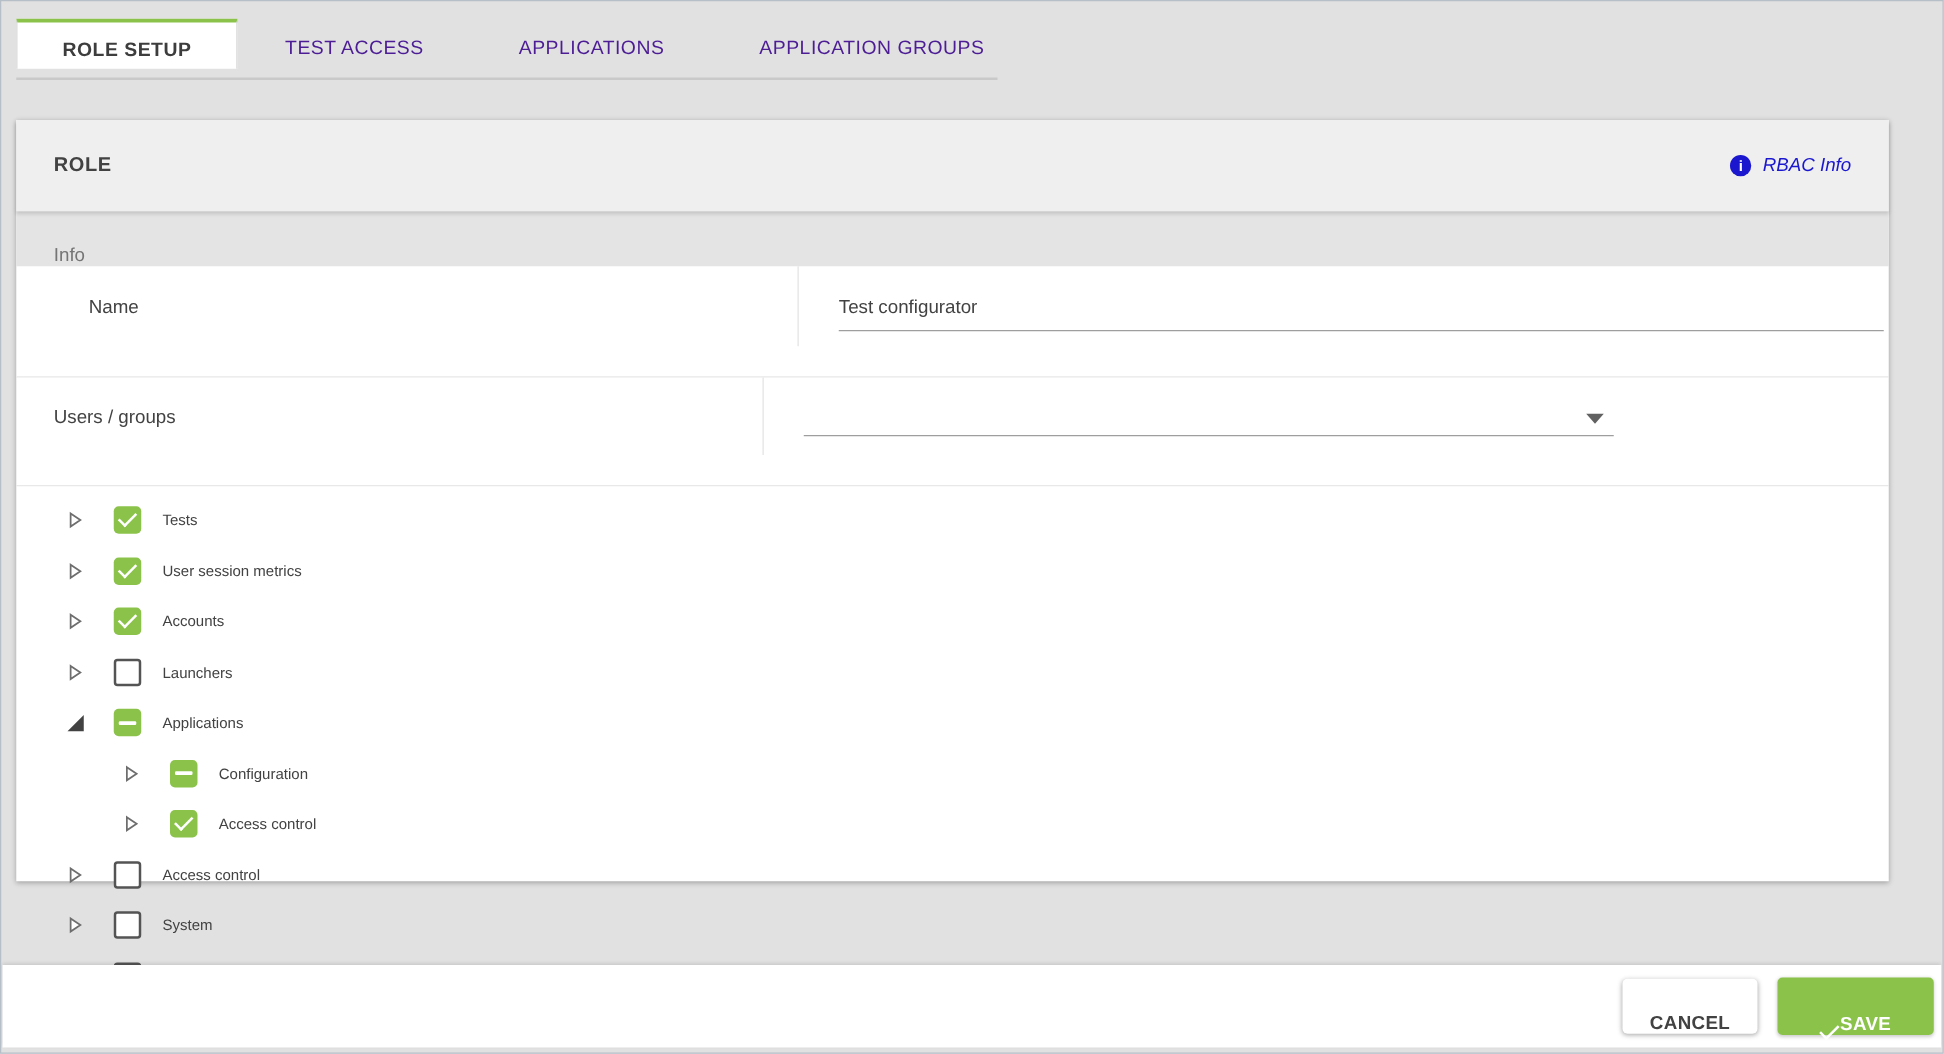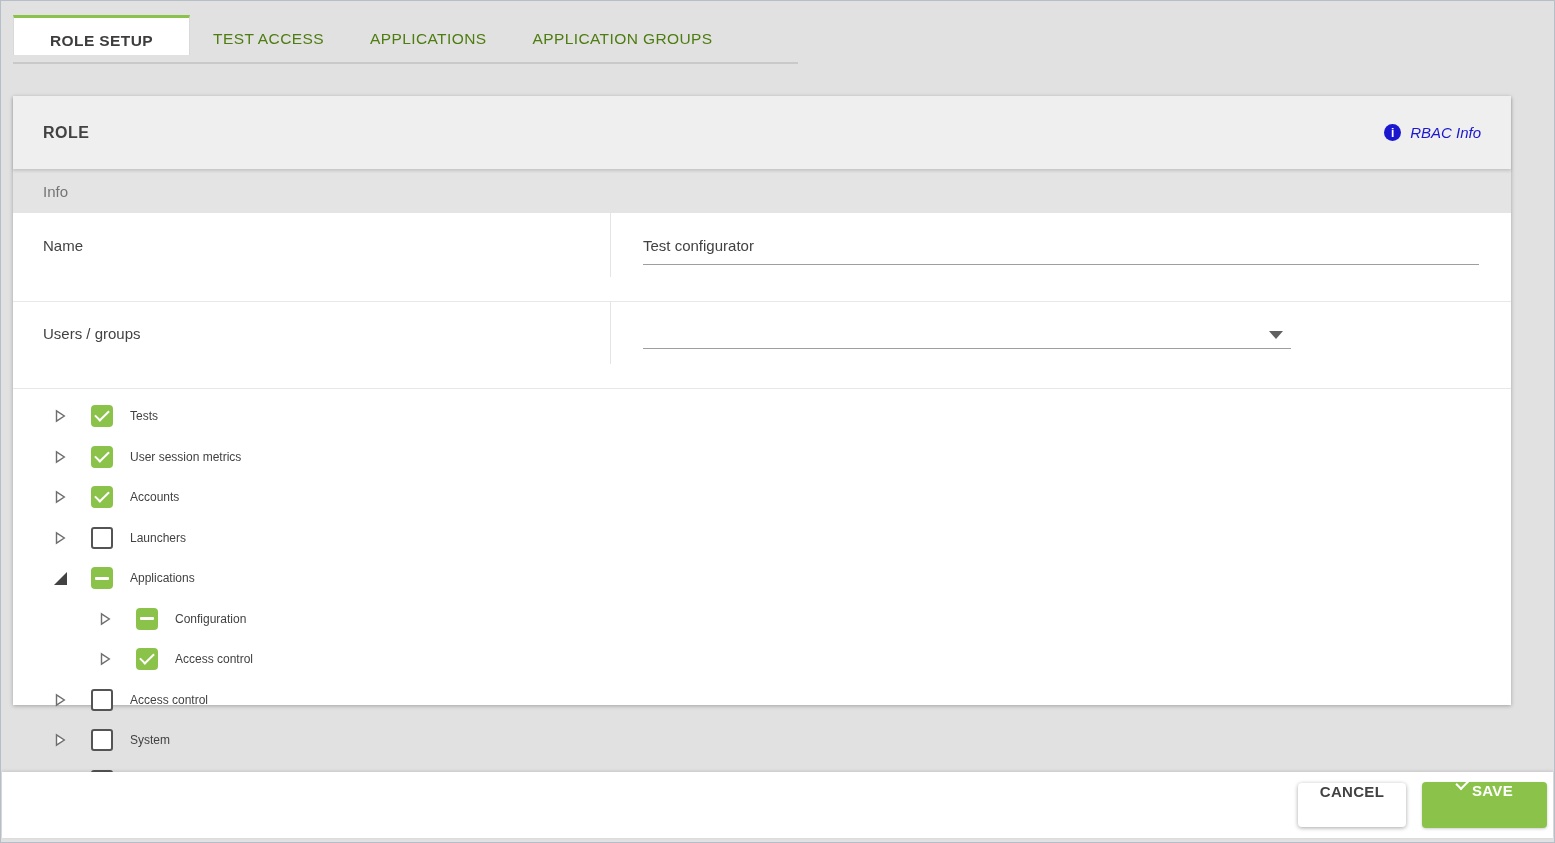--- a/index.html
+++ b/index.html
@@ -6,21 +6,21 @@
   body{
     width:1555px;height:843px;position:relative;overflow:hidden;
     background:#e1e1e1;box-sizing:border-box;border:1px solid #b6bec7;
     font-family:"Liberation Sans",sans-serif;color:#424242;
   }
   
   .tabbar{position:absolute;top:0;left:0;right:0;height:64px;}
   .tab-underline{position:absolute;left:12px;top:61px;width:785px;height:2px;background:#c9c9c9;}
   .tabs{position:absolute;top:14px;left:12px;display:flex;z-index:2;}
   .tab{
-    height:48px;line-height:48px;padding:0 23px;font-size:15.5px;color:#4d7c0f;
+    height:48px;line-height:48px;padding:0 38px;font-size:15.5px;color:#4c1d95;
     letter-spacing:.4px;cursor:pointer;box-sizing:border-box;white-space:nowrap;
   }
   .tab.active{
     background:#fff;border-top:3px solid #8BC34A;border-left:1px solid #d9d9d9;
     border-right:1px solid #d9d9d9;height:40px;line-height:45px;color:#3d3d3d;
     font-weight:bold;padding:0 36px;
   }
   
   .panel{
     position:absolute;left:12px;top:95px;width:1498px;height:609px;background:#fff;
@@ -33,30 +33,30 @@
   }
   .panel-title{font-size:16px;font-weight:bold;letter-spacing:.5px;color:#424242;}
   .rbac{display:flex;align-items:center;gap:9px;cursor:pointer;}
   .info-icon{
     width:17px;height:17px;border-radius:50%;background:#1a17cf;color:#fff;
     font-size:12px;font-weight:bold;display:flex;align-items:center;justify-content:center;
   }
   .rbac-label{color:#1a17cf;font-style:italic;font-size:15px;}
   .info-row{
     height:44px;background:#e4e4e4;color:#757575;font-size:15px;
-    display:flex;align-items:center;padding-left:30px;box-sizing:border-box;
+    display:flex;align-items:flex-end;padding-left:30px;box-sizing:border-box;
   }
   .row{display:flex;}
   .row + .row{border-top:1px solid #e8e8e8;margin-top:24px;}
   .label-cell{
     width:598px;box-sizing:border-box;padding-left:30px;display:flex;align-items:center;
     font-size:15px;color:#424242;border-right:1px solid #e4e4e4;flex-shrink:0;
   }
   .value-cell{flex:1;position:relative;}
-  .row-name{height:64px;}
+  .row-name{height:64px;padding-left:28px;}
   .row-users{height:62px;}
   .row-perms{height:420px;}
   .row-perms .label-cell{align-items:flex-start;padding-top:22px;}
   .text-field{
     position:absolute;left:32px;top:24px;width:836px;font-size:15px;color:#424242;
     padding-bottom:10px;border-bottom:1px solid #9e9e9e;cursor:text;
   }
   .select-field{
     position:absolute;left:32px;top:16px;width:648px;height:30px;
     border-bottom:1px solid #9e9e9e;cursor:pointer;
@@ -83,21 +83,21 @@
     content:"";position:absolute;left:4px;top:9.5px;width:14px;height:3px;background:#fff;border-radius:1px;
   }
   .tree-label{font-size:12px;color:#424242;}
   
   .footer{
     position:absolute;left:1px;right:1px;bottom:4px;height:66px;background:#fff;
     box-shadow:0 -1px 3px rgba(0,0,0,.12);display:flex;align-items:center;justify-content:flex-end;
   }
   .btn{
     border-radius:4px;font-size:15px;font-weight:bold;letter-spacing:.3px;
-    display:flex;align-items:flex-start;justify-content:center;cursor:pointer;box-sizing:border-box;
+    display:flex;align-items:flex-end;justify-content:center;cursor:pointer;box-sizing:border-box;
   }
   .btn-cancel{
     width:108px;height:44px;background:#fff;color:#424242;margin-right:16px;
     box-shadow:0 1px 4px rgba(0,0,0,.35);
   }
   .btn-save{
     width:125px;height:46px;background:#8BC34A;color:#fff;gap:1px;margin-right:6px;
     box-shadow:0 1px 3px rgba(0,0,0,.2);
   }
   .save-check{

